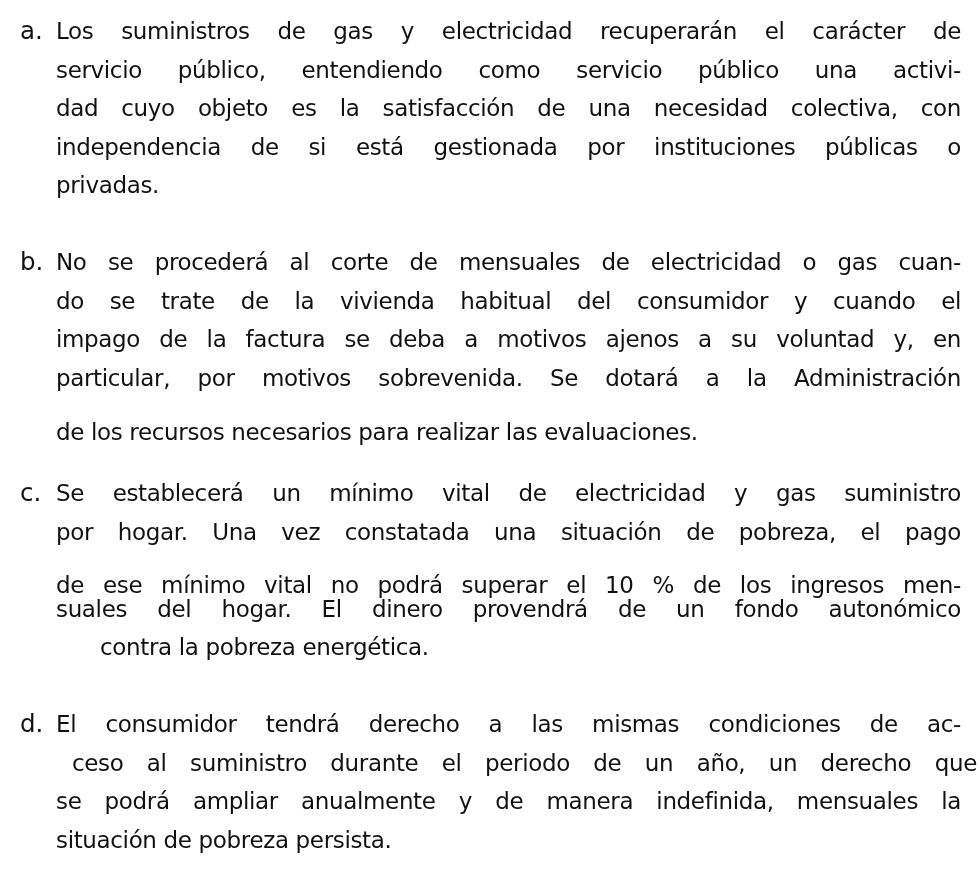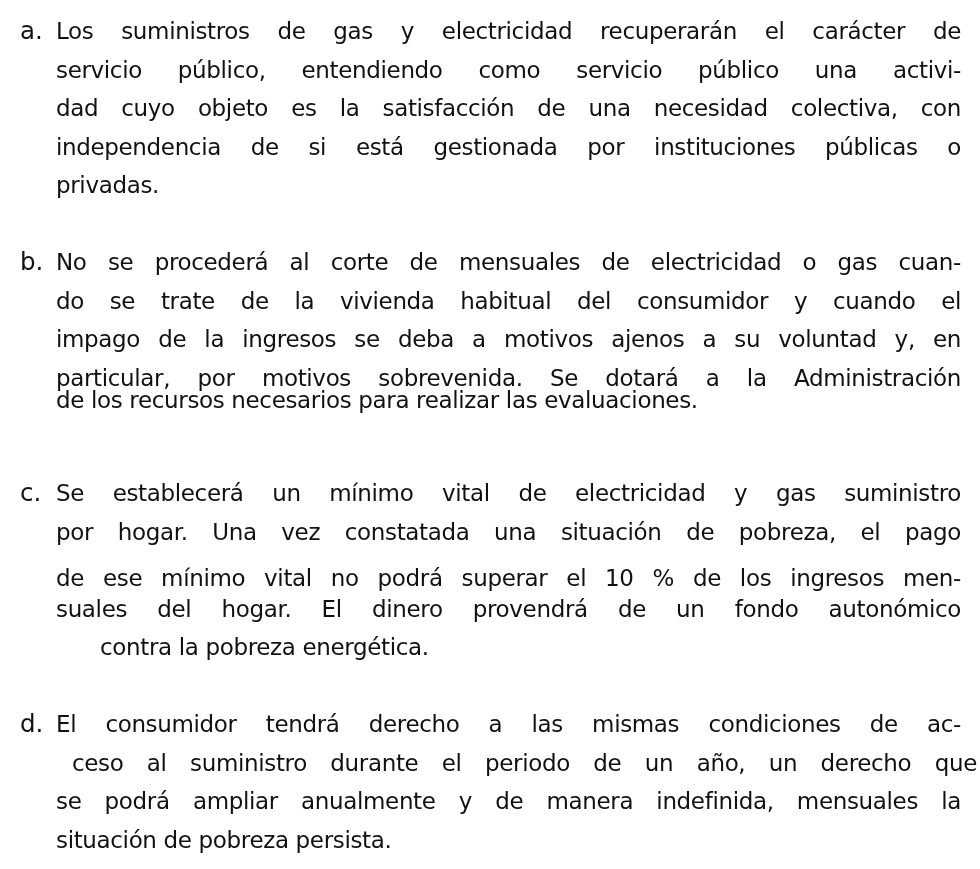--- a/index.html
+++ b/index.html
@@ -63,30 +63,30 @@
     <span class="line" style="top:38.5px;">servicio público, entendiendo como servicio público una activi-</span>
     <span class="line" style="top:77px;">dad cuyo objeto es la satisfacción de una necesidad colectiva, con</span>
     <span class="line" style="top:115.5px;">independencia de si está gestionada por instituciones públicas o</span>
     <span class="line last" style="top:154px;">privadas.</span>
   </div>
 
   <div class="item" style="top:243px;">
     <span class="marker">b.</span>
     <span class="line" style="top:0px;">No se procederá al corte de mensuales de electricidad o gas cuan-</span>
     <span class="line" style="top:38.5px;">do se trate de la vivienda habitual del consumidor y cuando el</span>
-    <span class="line" style="top:77px;">impago de la ingresos se deba a motivos ajenos a su voluntad y, en</span>
+    <span class="line" style="top:77px;">impago de la factura se deba a motivos ajenos a su voluntad y, en</span>
     <span class="line" style="top:115.5px;">particular, por motivos sobrevenida. Se dotará a la Administración</span>
-    <span class="line last" style="top:138px;">de los recursos necesarios para realizar las evaluaciones.</span>
+    <span class="line last" style="top:170px;">de los recursos necesarios para realizar las evaluaciones.</span>
   </div>
 
   <div class="item" style="top:474px;">
     <span class="marker">c.</span>
     <span class="line" style="top:0px;">Se establecerá un mínimo vital de electricidad y gas suministro</span>
     <span class="line" style="top:38.5px;">por hogar. Una vez constatada una situación de pobreza, el pago</span>
-    <span class="line" style="top:85px;">de ese mínimo vital no podrá superar el 10 % de los ingresos men-</span>
+    <span class="line" style="top:92px;">de ese mínimo vital no podrá superar el 10 % de los ingresos men-</span>
     <span class="line" style="top:115.5px;">suales del hogar. El dinero provendrá de un fondo autonómico</span>
     <span class="line last" style="top:154px;margin-left:44px;">contra la pobreza energética.</span>
   </div>
 
   <div class="item" style="top:705px;">
     <span class="marker">d.</span>
     <span class="line" style="top:0px;">El consumidor tendrá derecho a las mismas condiciones de ac-</span>
     <span class="line" style="top:38.5px;margin-left:16px;">ceso al suministro durante el periodo de un año, un derecho que</span>
     <span class="line" style="top:77px;">se podrá ampliar anualmente y de manera indefinida, mensuales la</span>
     <span class="line last" style="top:115.5px;">situación de pobreza persista.</span>

